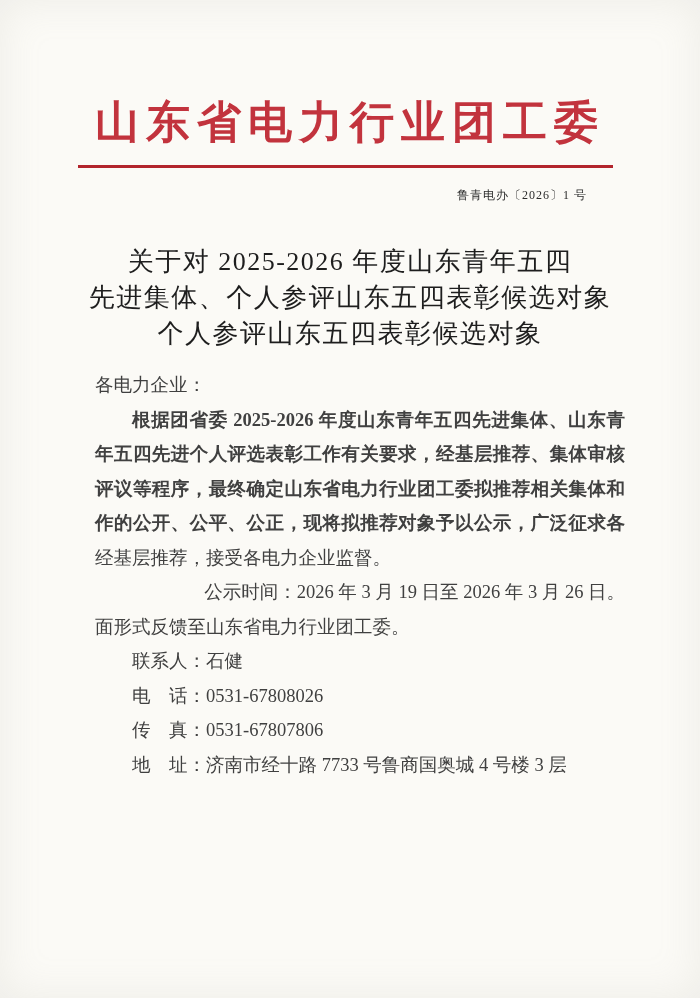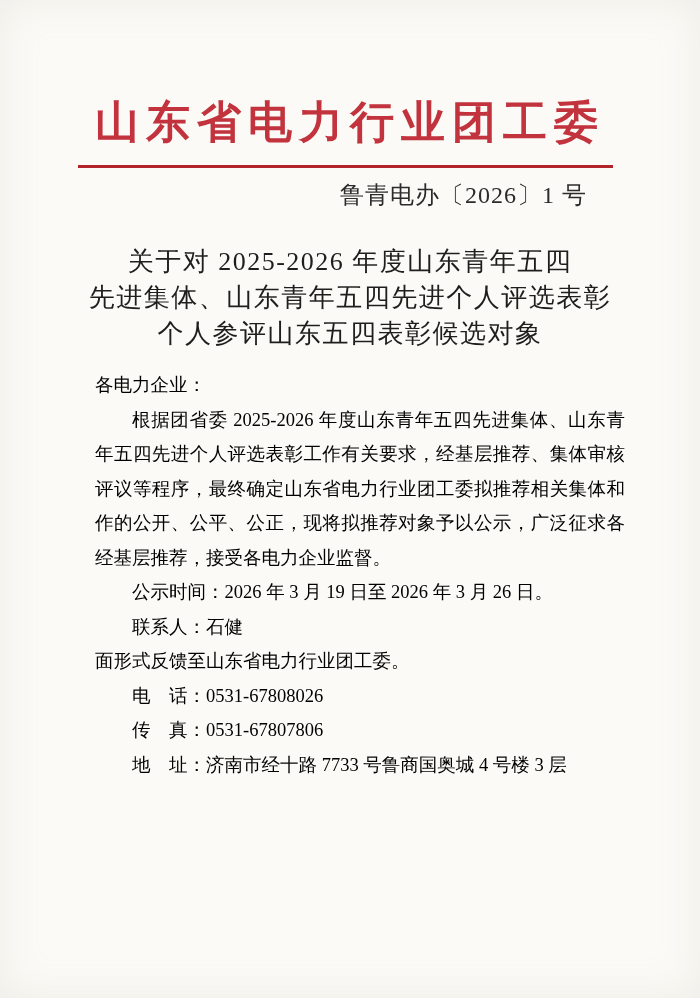--- a/index.html
+++ b/index.html
@@ -27,80 +27,80 @@
   }
   .red-rule {
     width: 535px;
     height: 3px;
     margin: 16px 0 0 78px;
     background: #b2242c;
   }
   .doc-number {
     margin: 16px 113px 0 0;
     text-align: right;
-    font-size: 24px;
+    font-size: 12px;
     line-height: 22px;
     color: #2b2b2b;
     letter-spacing: 1px;
   }
   .title {
     margin: 38px auto 0 auto;
     text-align: center;
     font-size: 26px;
     line-height: 36px;
     font-weight: normal;
     color: #1e1e1e;
     letter-spacing: 1.5px;
   }
   .title .tl { display: block; }
   .body-block {
     margin: 16px 75px 0 95px;
     width: 530px;
     font-size: 18.5px;
     line-height: 34.5px;
-    color: #000000;
+    color: #404040;
   }
   .line { min-height: 34.5px; }
-  .indent { text-indent: 37px; }
-  .jfull { text-align: justify; text-align-last: justify; }
+  .indent { text-indent: 37px; text-align: right; }
+  .jfull { text-align: justify; text-align-last: justify; font-weight: bold; }
   .contact-row { text-indent: 37px; white-space: nowrap; }
   .contact-label { letter-spacing: 0; }
 </style>
 </head>
 <body>
 
 <div class="page">
 
   <div class="org-name">山东省电力行业团工委</div>
 
   <div class="red-rule"></div>
 
   <div class="doc-number">鲁青电办〔2026〕1 号</div>
 
   <div class="title">
     <span class="tl">关于对 2025-2026 年度山东青年五四</span>
-    <span class="tl">先进集体、山东青年五四先进个人评选表彰</span>
+    <span class="tl">先进集体、个人参评山东五四表彰候选对象</span>
     <span class="tl">个人参评山东五四表彰候选对象</span>
   </div>
 
   <div class="body-block">
 
     <div class="line">各电力企业：</div>
 
     <div class="line indent jfull">根据团省委 2025-2026 年度山东青年五四先进集体、山东青</div>
     <div class="line jfull">年五四先进个人评选表彰工作有关要求，经基层推荐、集体审核</div>
     <div class="line jfull">评议等程序，最终确定山东省电力行业团工委拟推荐相关集体和</div>
     <div class="line jfull">作的公开、公平、公正，现将拟推荐对象予以公示，广泛征求各</div>
     <div class="line">经基层推荐，接受各电力企业监督。</div>
 
     <div class="line indent">公示时间：2026 年 3 月 19 日至 2026 年 3 月 26 日。</div>
 
+    <div class="line">面形式反馈至山东省电力行业团工委。</div>
+
     <div class="line contact-row"><span class="contact-label">联系人：</span><span>石健</span></div>
-
-    <div class="line">面形式反馈至山东省电力行业团工委。</div>
 
     <div class="line contact-row"><span class="contact-label">电　话：</span><span>0531-67808026</span></div>
 
     <div class="line contact-row"><span class="contact-label">传　真：</span><span>0531-67807806</span></div>
 
 
     <div class="line contact-row"><span class="contact-label">地　址：</span><span>济南市经十路 7733 号鲁商国奥城 4 号楼 3 层</span></div>
 
   </div>
 </div>

